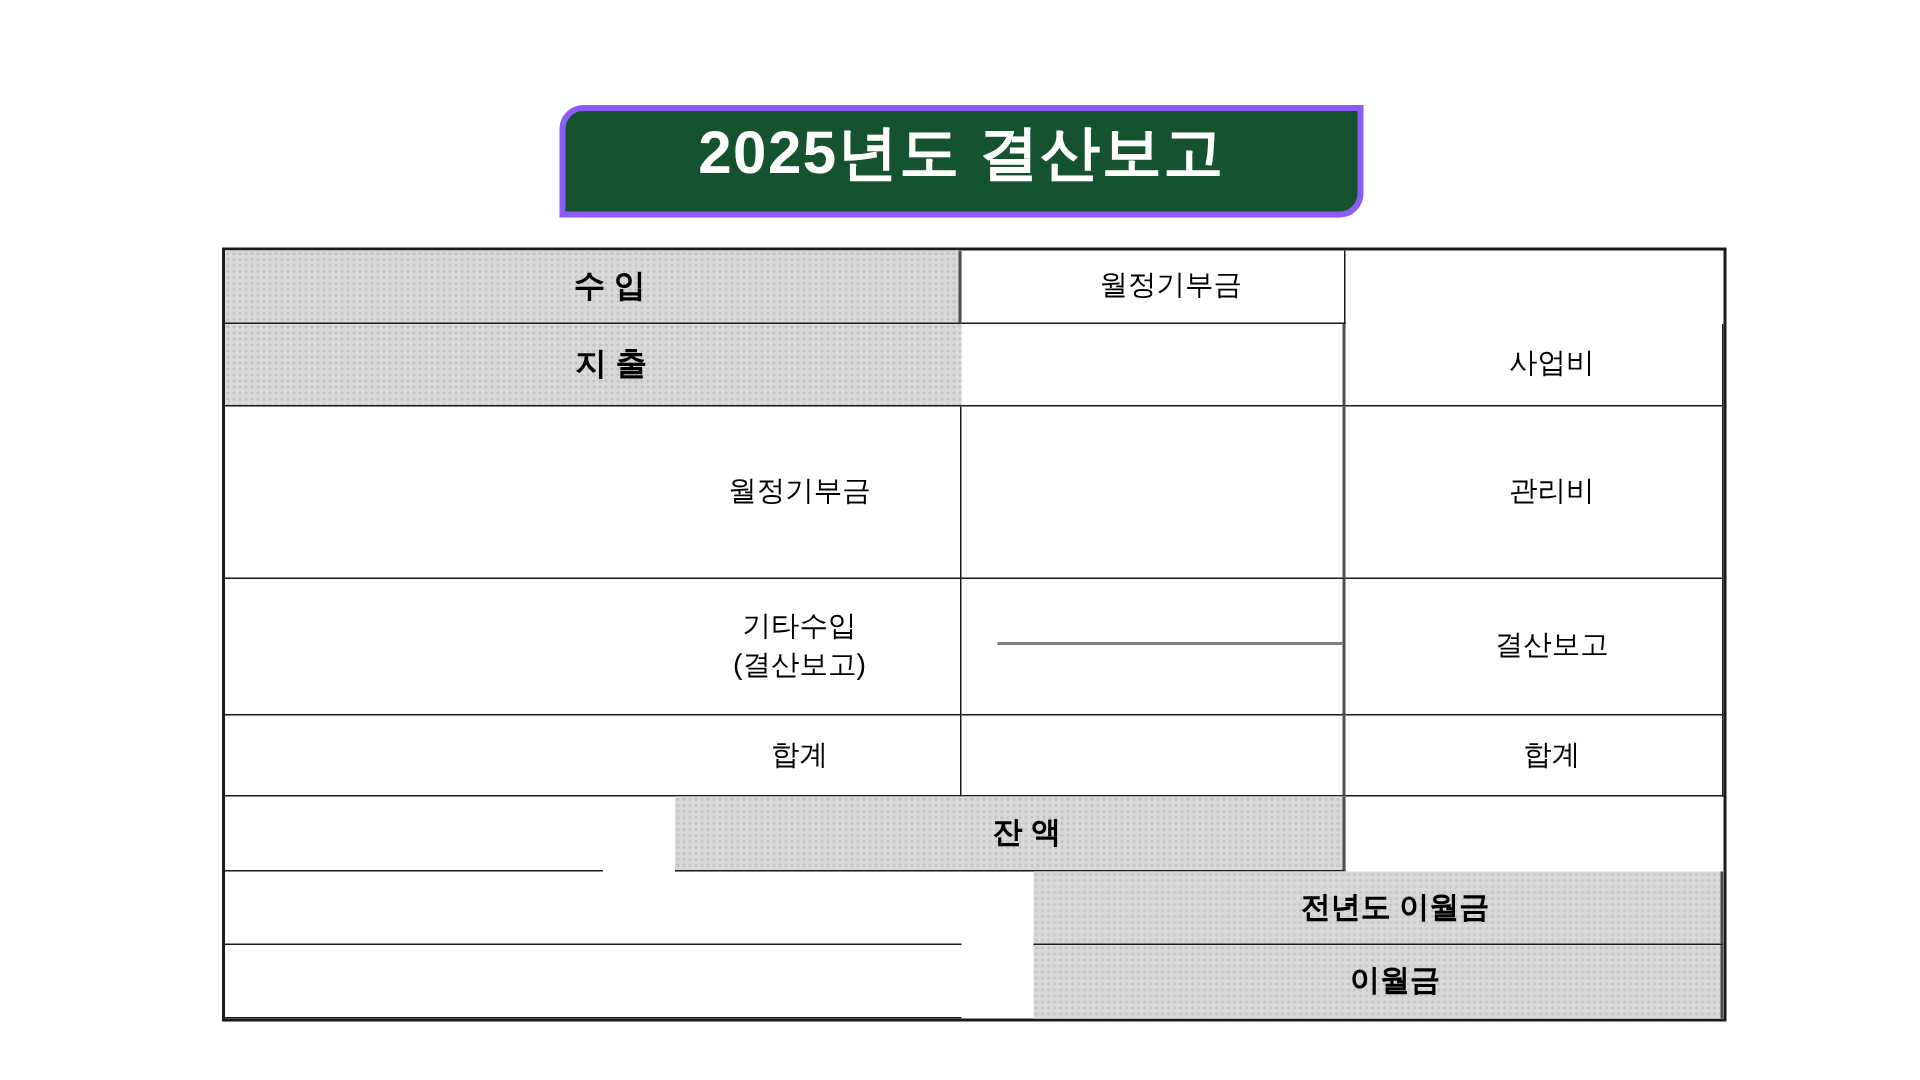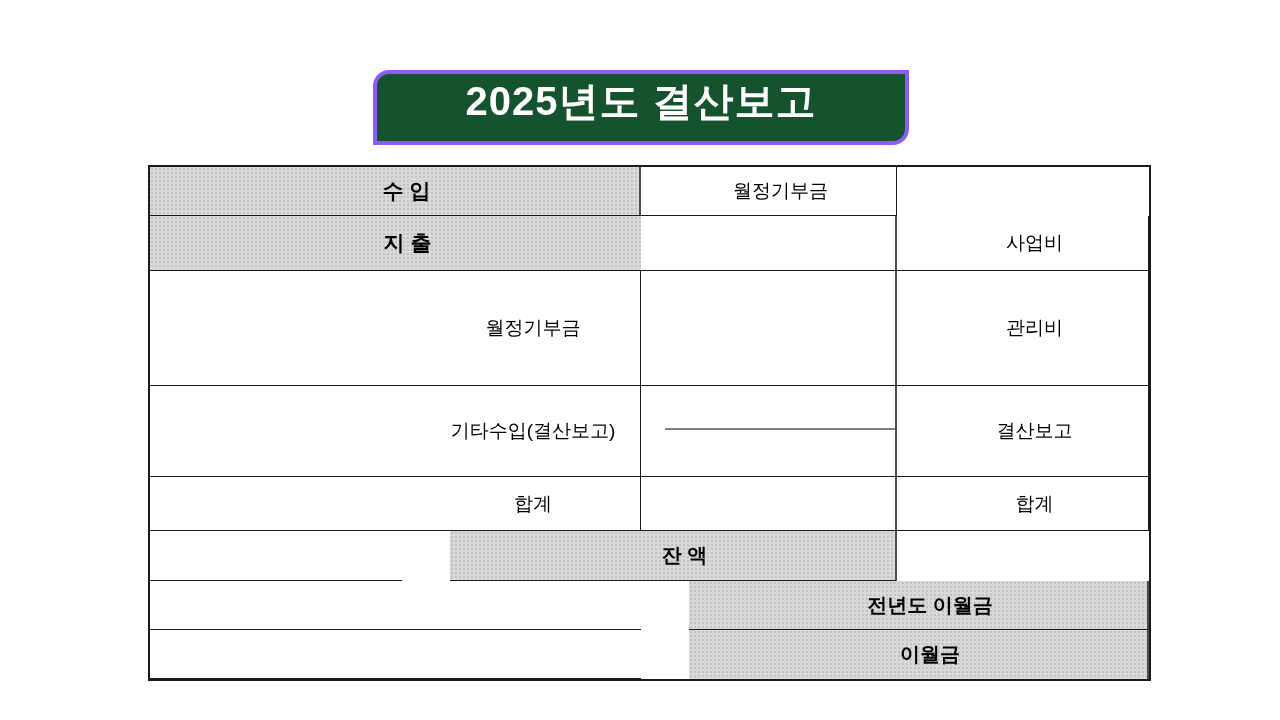--- a/index.html
+++ b/index.html
@@ -36,21 +36,21 @@
   .mid     { border-right:2.5px solid #4d4d4d; }   
   .lastcol { border-right:none; }
   .lastrow { border-bottom:none; }
   .gray {
     background-color:#d9d9d9;
     background-image:radial-gradient(circle, #c2c2c2 1px, rgba(0,0,0,0) 1.1px);
     background-size:4px 4px;
   }
   .hdr { font-weight:700; font-size:21px; }
   .sum { font-weight:700; font-size:20px;margin-left:48px; }
-  .two-line { }
+  .two-line { flex-direction:column; }
   .split { flex-direction:column; align-items:stretch; justify-content:flex-start; }
   .split-top    { height:44px; box-sizing:border-box; border-bottom:2.5px solid #7f7f7f; }
   .split-bottom { flex:1; }
 </style>
 </head>
 <body>
 
 <div class="slide">
 
   <div class="banner">

